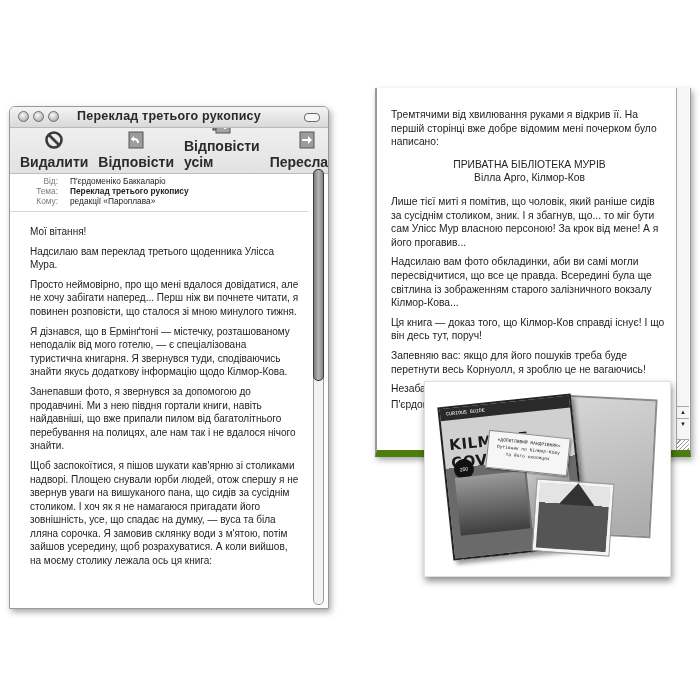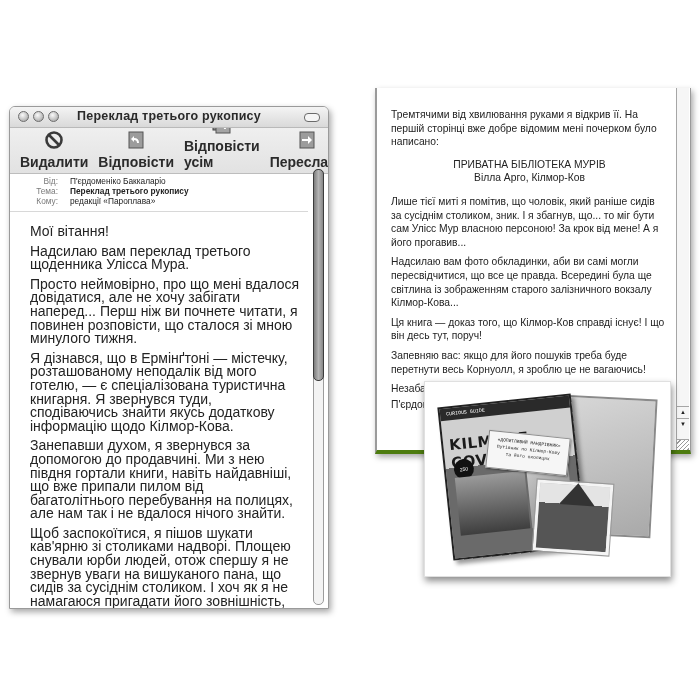--- a/index.html
+++ b/index.html
@@ -45,38 +45,38 @@
   .hdrs {
     padding:3px 0 5px 8px; font-size:8.3px; line-height:9.8px;
     border-bottom:1px solid #d8d8d8; margin-right:20px;
   }
   .hdr-row { display:flex; }
   .hdr-key { width:40px; text-align:right; color:#7a7a7a; margin-right:12px; }
   .hdr-val { color:#222; }
   .hdr-val.bold { font-weight:bold; }
   .body-left {
     position:absolute; left:0; top:112px; right:20px; bottom:0;
-    padding:6px 8px 0 20px; font-size:14px; line-height:13.6px; color:#232323;
+    padding:6px 8px 0 20px; font-size:10px; line-height:13.6px; color:#232323;
   }
   .body-left p { margin:0 0 6px 0; }
   .center { text-align:center; }
   .scroll-track {
     position:absolute; right:4px; top:62px; width:9px; bottom:3px;
     border:1px solid #9c9c9c; border-radius:5px; background:#f3f3f3;
   }
   .scroll-thumb {
     position:absolute; left:-1px; top:-1px; width:9px; height:210px;
     border:1px solid #3c3c3c; border-radius:5px;
     background:linear-gradient(90deg,#7e7e7e,#b5b5b5 50%,#868686);
   }
   
   .win-right {
     position:absolute; left:375px; top:88px; width:313px; height:362px;
     background:#fff; border-left:2px solid #9a9a9a; border-right:1px solid #9a9a9a;
-    border-bottom:4px solid #4d7c0f; box-shadow: 2px 3px 6px rgba(0,0,0,0.35);
+    border-bottom:7px solid #4d7c0f; box-shadow: 2px 3px 6px rgba(0,0,0,0.35);
   }
   .body-right {
     position:absolute; left:14px; top:20px; right:22px;
     font-size:10.3px; line-height:13.6px; color:#232323;
   }
   .body-right p { margin:0 0 6px 0; }
   .r-scroll {
     position:absolute; right:1px; top:0; bottom:0; width:12px;
     border-left:1px solid #a6a6a6; background:#f6f6f6;
   }
@@ -214,21 +214,21 @@
       <span class="hdr-key">Кому:</span>
       <span class="hdr-val">редакції «Пароплава»</span>
     </div>
   </div>
 
   <div class="body-left">
     <p>Мої вітання!</p>
     <p>Надсилаю вам переклад третього щоденника Улісса Мура.</p>
     <p>Просто неймовірно, про що мені вдалося довідатися, але не хочу забігати наперед... Перш ніж ви почнете читати, я повинен розповісти, що сталося зі мною минулого тижня.</p>
     <p>Я дізнався, що в Ермінґтоні — містечку, розташованому неподалік від мого готелю, — є спеціалізована туристична книгарня. Я звернувся туди, сподіваючись знайти якусь додаткову інформацію щодо Кілмор-Кова.</p>
-    <p>Занепавши духом, я звернувся за допомогою до продавчині. Ми з нею півдня гортали книги, навіть найдавніші, що вже припали пилом від багатолітнього перебування на полицях, але нам так і не вдалося нічого знайти.</p>
+    <p>Занепавши фото, я звернувся за допомогою до продавчині. Ми з нею півдня гортали книги, навіть найдавніші, що вже припали пилом від багатолітнього перебування на полицях, але нам так і не вдалося нічого знайти.</p>
     <p>Щоб заспокоїтися, я пішов шукати кав'ярню зі столиками надворі. Площею снували юрби людей, отож спершу я не звернув уваги на вишуканого пана, що сидів за сусіднім столиком. І хоч як я не намагаюся пригадати його зовнішність, усе, що спадає на думку, — вуса та біла лляна сорочка. Я замовив склянку води з м'ятою, потім зайшов усередину, щоб розрахуватися. А коли вийшов, на моєму столику лежала ось ця книга:</p>
 
   </div>
 
   <div class="scroll-track">
     <div class="scroll-thumb"></div>
   </div>
 </div>
 
 <div class="win-right">

